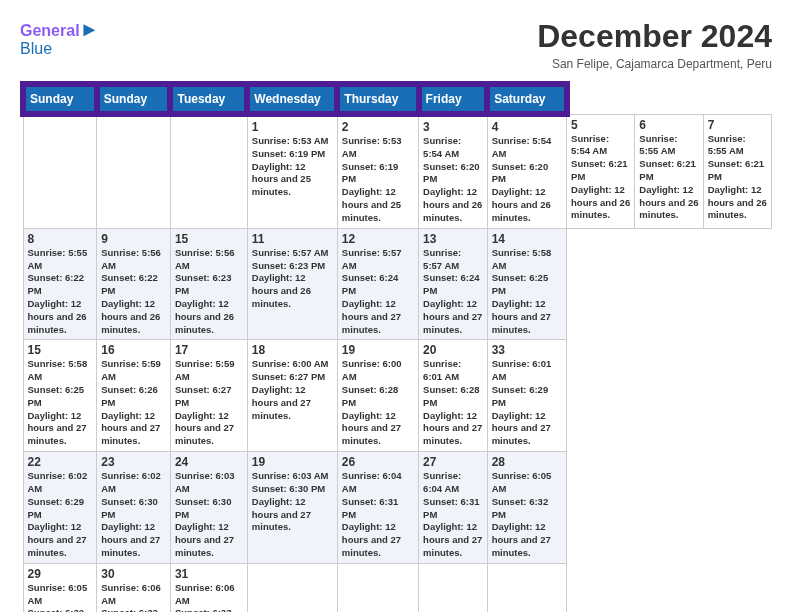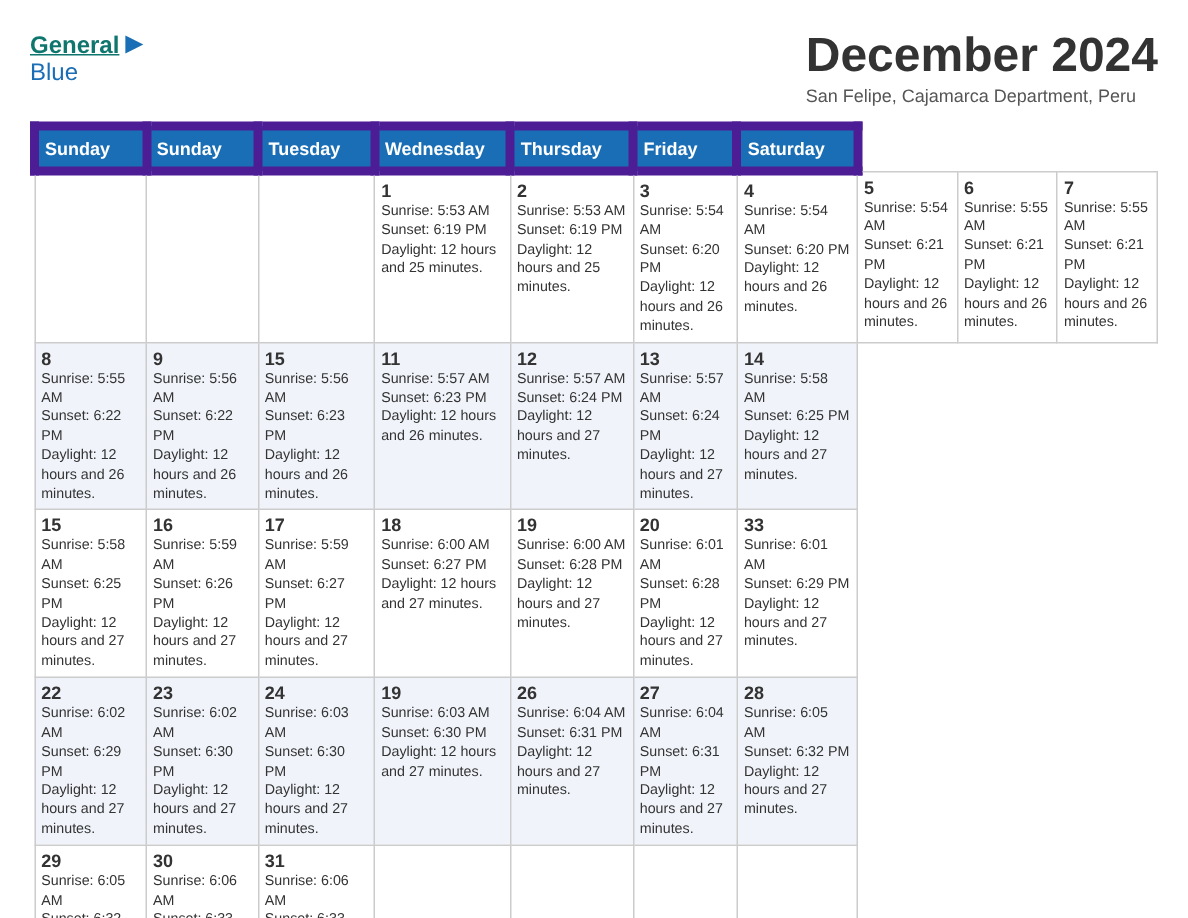--- a/index.html
+++ b/index.html
@@ -24,20 +24,21 @@
       display: flex;
       flex-direction: column;
       align-items: flex-start;
     }
     .logo-row {
       display: flex;
       align-items: center;
       gap: 2px;
     }
     .title-area {
+      text-align: right;
     }
     .main-title {
       font-size: 32px;
       font-weight: bold;
       color: #333;
     }
     .subtitle {
       font-size: 12px;
       color: #555;
       margin-top: 2px;
@@ -79,37 +80,38 @@
       font-size: 12px;
       font-weight: bold;
       color: #333;
       display: block;
       margin-bottom: 1px;
     }
     .day-info {
       font-size: 9.5px;
       color: #333;
       line-height: 1.35;
+      font-weight: bold;
     }
     .empty-cell {
       background: #fff !important;
     }
     .row-even td { background: #f0f4fa; }
     .row-odd td { background: #fff; }
   </style>
 </head>
 <body>
 
 <div class="page">
   <div class="header-area">
     <div class="logo">
       <div class="logo-row">
         <div>
           <div style="font-size:16px;font-weight:bold;line-height:1.1;">
-            <span style="color:#0f766e;text-decoration:underline;">General</span><span style="color:#1a6eb5;font-size:20px;">►</span>
+            <span style="color:#8b5cf6;">General</span><span style="color:#1a6eb5;font-size:20px;">►</span>
           </div>
           <div style="font-size:16px;font-weight:normal;color:#1a6eb5;line-height:1.1;">Blue</div>
         </div>
       </div>
     </div>
     <div class="title-area">
       <div class="main-title">December 2024</div>
       <div class="subtitle">San Felipe, Cajamarca Department, Peru</div>
     </div>
   </div>

